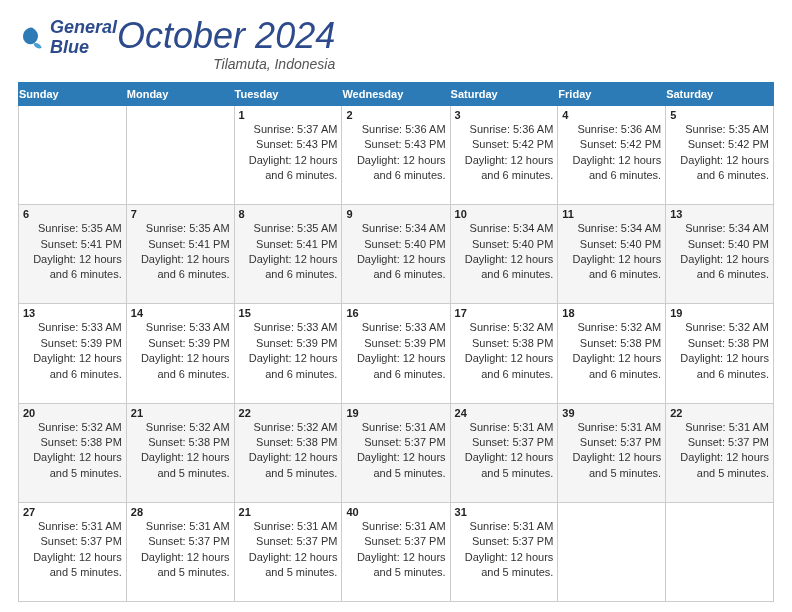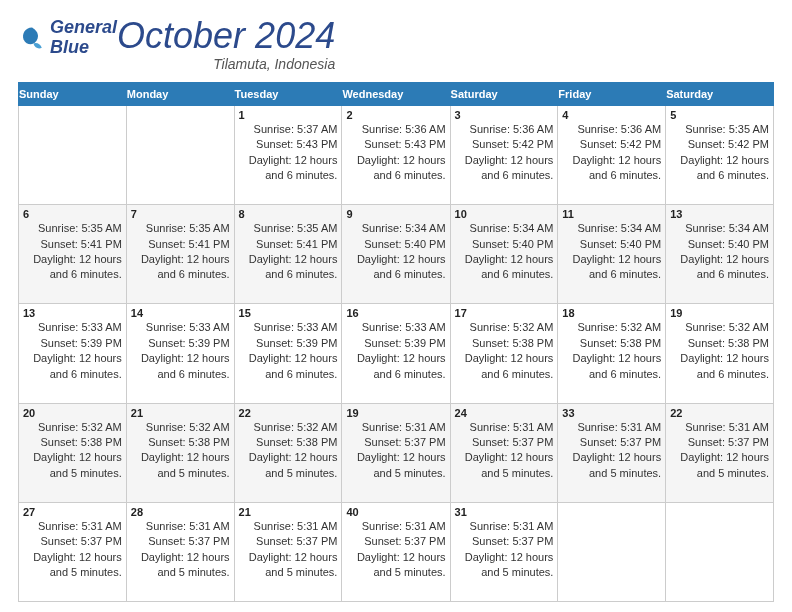--- a/index.html
+++ b/index.html
@@ -303,21 +303,21 @@
 and 5 minutes.</div>
           </td>
           <td>
             <span class="day-num">24</span>
             <div class="day-detail" style="white-space: pre-line;">Sunrise: 5:31 AM
 Sunset: 5:37 PM
 Daylight: 12 hours
 and 5 minutes.</div>
           </td>
           <td>
-            <span class="day-num">33</span>
+            <span class="day-num">39</span>
             <div class="day-detail" style="white-space: pre-line;">Sunrise: 5:31 AM
 Sunset: 5:37 PM
 Daylight: 12 hours
 and 5 minutes.</div>
           </td>
           <td>
             <span class="day-num">22</span>
             <div class="day-detail" style="white-space: pre-line;">Sunrise: 5:31 AM
 Sunset: 5:37 PM
 Daylight: 12 hours

